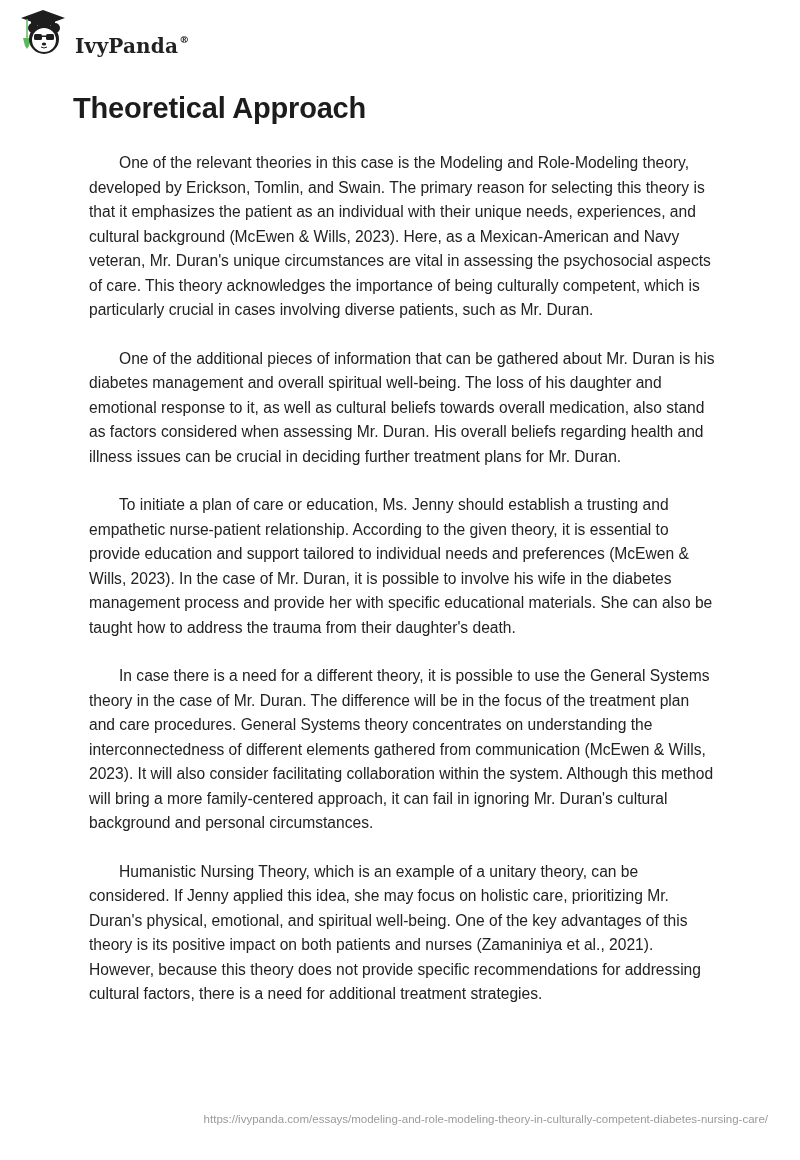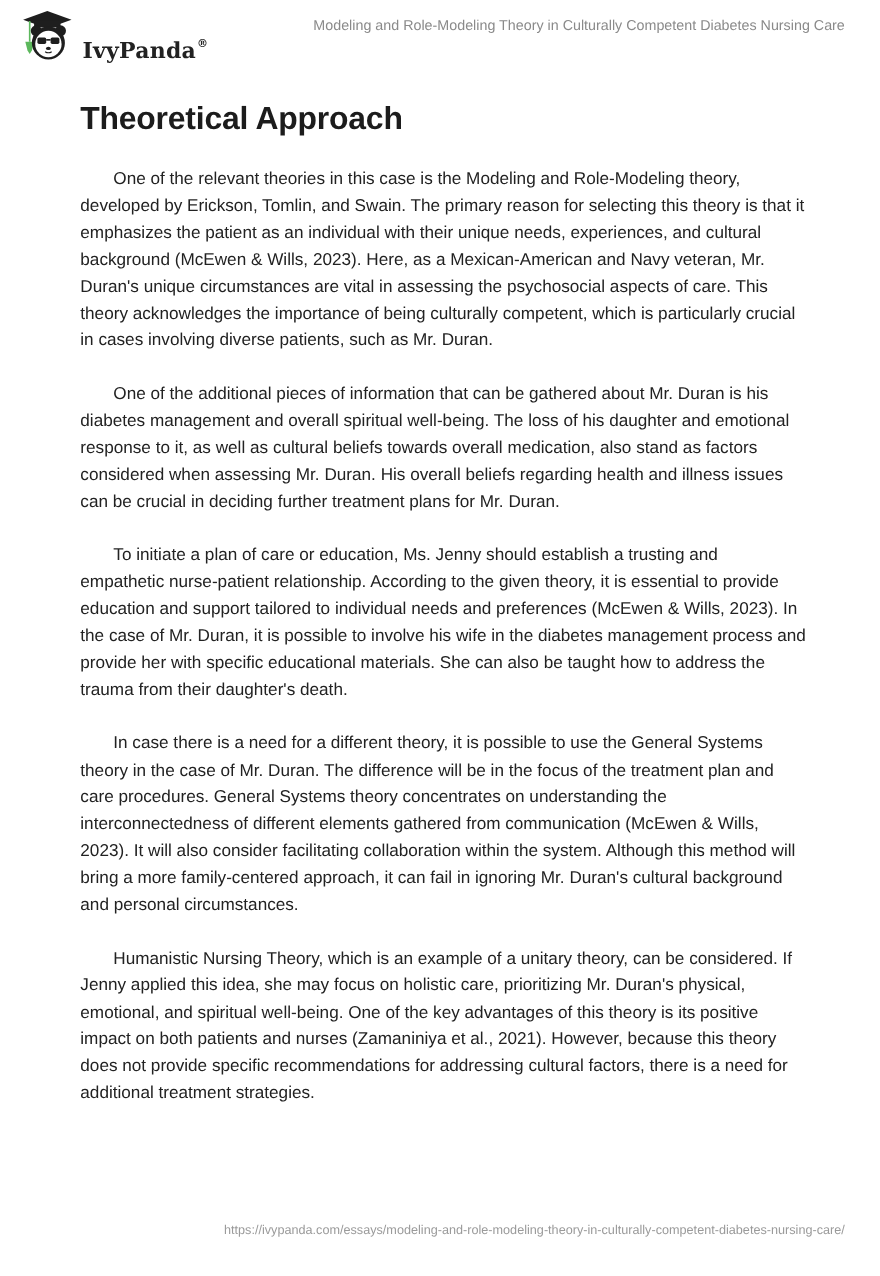--- a/index.html
+++ b/index.html
@@ -62,21 +62,21 @@
     }
     h1 {
       margin: 0;
       font-size: 29px;
       font-weight: bold;
       color: #1c1c1c;
       line-height: 40px;
       letter-spacing: -0.2px;
     }
     .para {
-      margin: 0;
+      margin: 16px;
       font-size: 15.6px;
       line-height: 24.5px;
       color: #222222;
       text-indent: 30px;
     }
     .para-1 { margin-top: 23px; }
     .para + .para { margin-top: 24px; }
     .footer-url {
       position: absolute;
       right: 32px;
@@ -109,21 +109,20 @@
         <rect x="17" y="26" width="8" height="6" rx="1.5" fill="#1e1e1e"></rect>
         <rect x="29" y="26" width="8" height="6" rx="1.5" fill="#1e1e1e"></rect>
         <rect x="25" y="27.5" width="4" height="1.5" fill="#1e1e1e"></rect>
 
         <ellipse cx="27" cy="36" rx="2.2" ry="1.5" fill="#1e1e1e"></ellipse>
         <path d="M24,39 Q27,41 30,39" stroke="#1e1e1e" stroke-width="1" fill="none"></path>
       </svg>
     </span>
     <span class="logo-text"><span>IvyPanda</span><span class="logo-reg">®</span></span>
   </div>
-  <div class="doc-title">Modeling and Role-Modeling Theory in Culturally Competent Diabetes Nursing Care</div>
 </div>
 
 <div class="content">
   <h1>Theoretical Approach</h1>
   <p class="para para-1">One of the relevant theories in this case is the Modeling and Role-Modeling theory, developed by Erickson, Tomlin, and Swain. The primary reason for selecting this theory is that it emphasizes the patient as an individual with their unique needs, experiences, and cultural background (McEwen &amp; Wills, 2023). Here, as a Mexican-American and Navy veteran, Mr. Duran's unique circumstances are vital in assessing the psychosocial aspects of care. This theory acknowledges the importance of being culturally competent, which is particularly crucial in cases involving diverse patients, such as Mr. Duran.</p>
   <p class="para">One of the additional pieces of information that can be gathered about Mr. Duran is his diabetes management and overall spiritual well-being. The loss of his daughter and emotional response to it, as well as cultural beliefs towards overall medication, also stand as factors considered when assessing Mr. Duran. His overall beliefs regarding health and illness issues can be crucial in deciding further treatment plans for Mr. Duran.</p>
   <p class="para">To initiate a plan of care or education, Ms. Jenny should establish a trusting and empathetic nurse-patient relationship. According to the given theory, it is essential to provide education and support tailored to individual needs and preferences (McEwen &amp; Wills, 2023). In the case of Mr. Duran, it is possible to involve his wife in the diabetes management process and provide her with specific educational materials. She can also be taught how to address the trauma from their daughter's death.</p>
   <p class="para">In case there is a need for a different theory, it is possible to use the General Systems theory in the case of Mr. Duran. The difference will be in the focus of the treatment plan and care procedures. General Systems theory concentrates on understanding the interconnectedness of different elements gathered from communication (McEwen &amp; Wills, 2023). It will also consider facilitating collaboration within the system. Although this method will bring a more family-centered approach, it can fail in ignoring Mr. Duran's cultural background and personal circumstances.</p>
   <p class="para">Humanistic Nursing Theory, which is an example of a unitary theory, can be considered. If Jenny applied this idea, she may focus on holistic care, prioritizing Mr. Duran's physical, emotional, and spiritual well-being. One of the key advantages of this theory is its positive impact on both patients and nurses (Zamaniniya et al., 2021). However, because this theory does not provide specific recommendations for addressing cultural factors, there is a need for additional treatment strategies.</p>
 </div>

